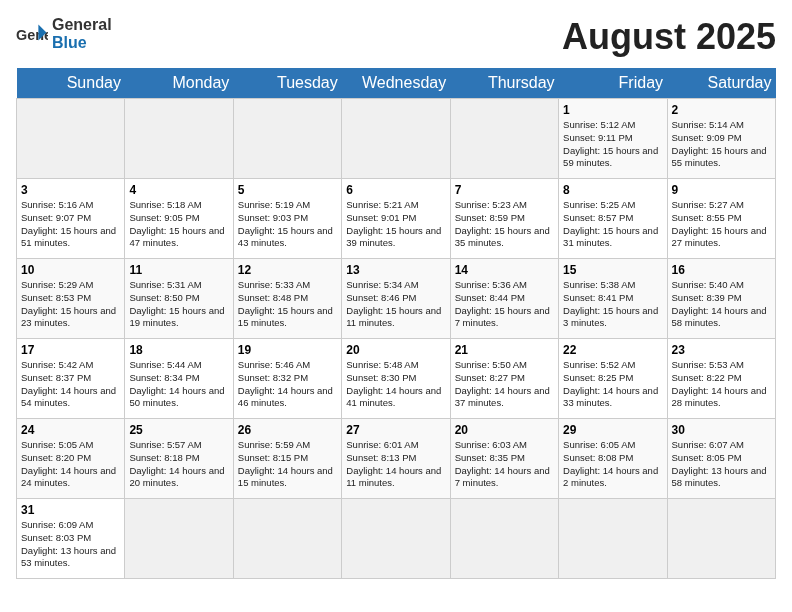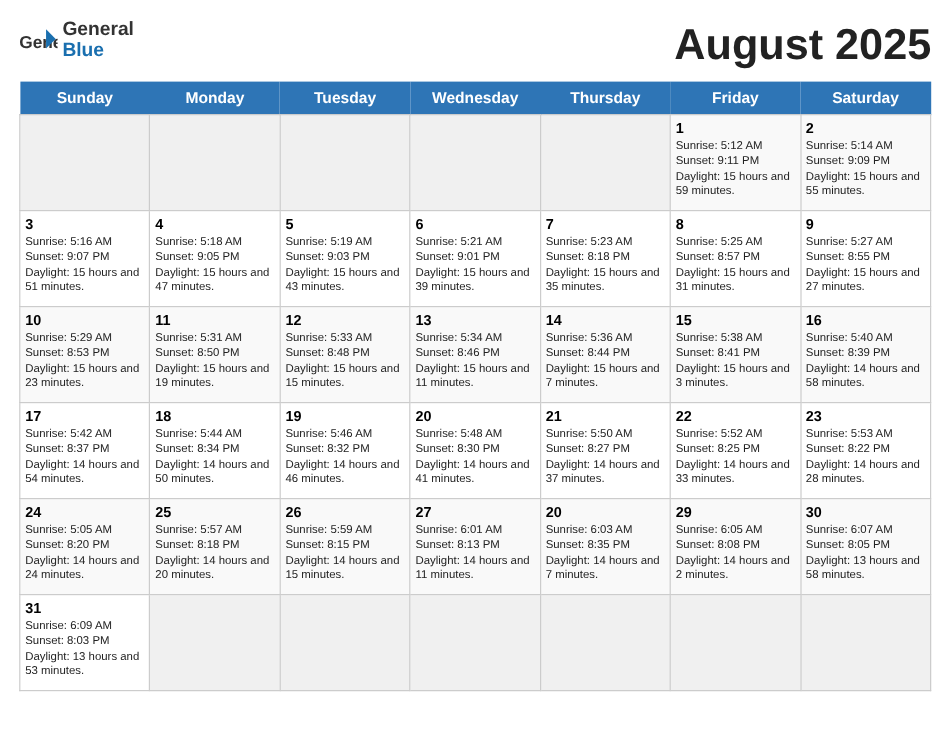--- a/index.html
+++ b/index.html
@@ -39,23 +39,23 @@
     }
     table {
       width: 100%;
       border-collapse: collapse;
       font-size: 10px;
     }
     thead th {
       background-color: #2e75b6;
       color: #fff;
       padding: 6px 4px;
-      text-align: center;
-      font-size: 13px;
-      font-weight: bold;
+      text-align: right;
+      font-size: 16px;
+      font-weight: normal;
     }
     tbody td {
       border: 1px solid #ccc;
       vertical-align: top;
       padding: 4px;
       width: 107px;
       min-height: 80px;
       height: 80px;
     }
     .day-number {
@@ -149,21 +149,21 @@
         </td>
         <td>
           <span class="day-number">6</span>
           <div class="day-info">Sunrise: 5:21 AM
 Sunset: 9:01 PM
 Daylight: 15 hours and 39 minutes.</div>
         </td>
         <td>
           <span class="day-number">7</span>
           <div class="day-info">Sunrise: 5:23 AM
-Sunset: 8:18 PM
+Sunset: 8:59 PM
 Daylight: 15 hours and 35 minutes.</div>
         </td>
         <td>
           <span class="day-number">8</span>
           <div class="day-info">Sunrise: 5:25 AM
 Sunset: 8:57 PM
 Daylight: 15 hours and 31 minutes.</div>
         </td>
         <td>
           <span class="day-number">9</span>

